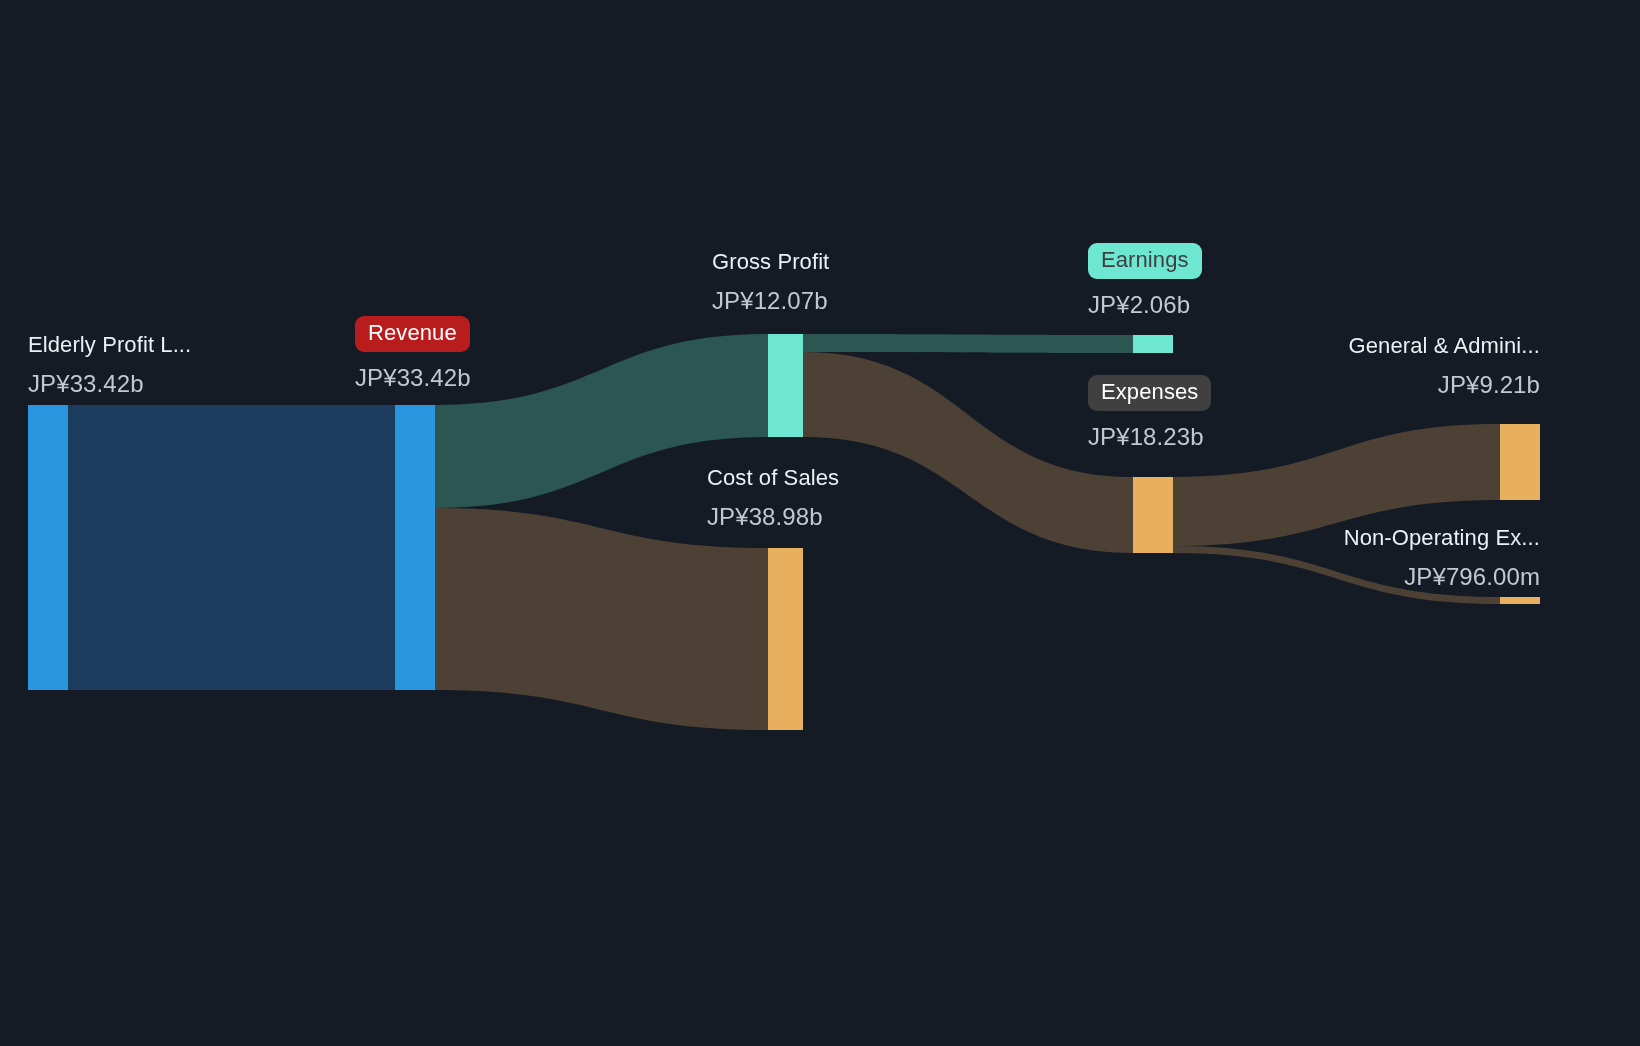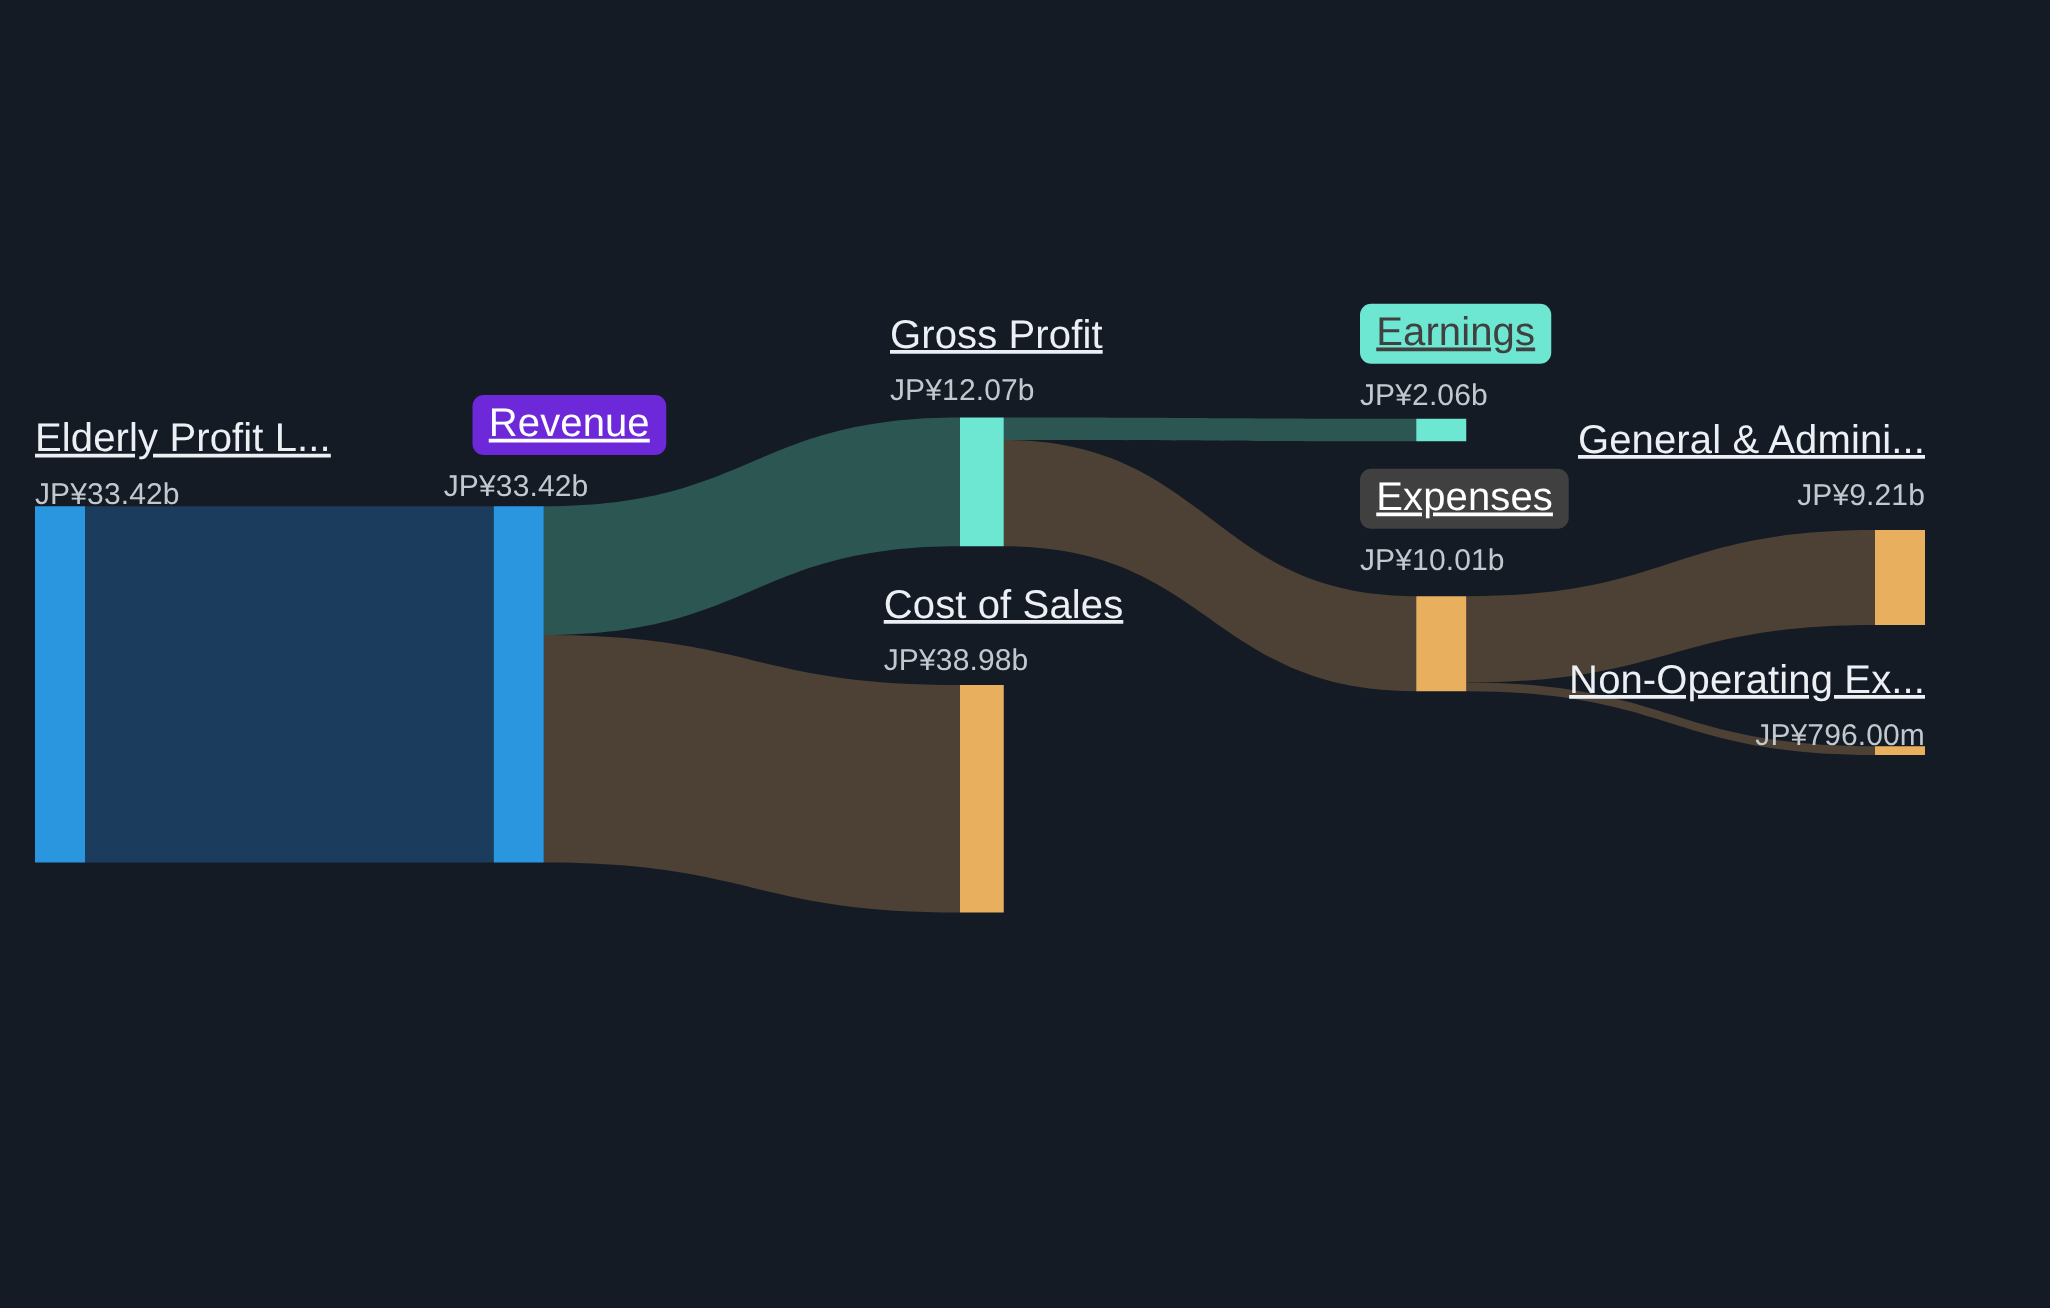--- a/index.html
+++ b/index.html
@@ -27,24 +27,23 @@
   }
   .label-group {
     position: absolute;
     white-space: nowrap;
     line-height: 1.18;
   }
   .label-group.align-left  { text-align: left; }
   .label-group.align-right { text-align: right; }
   .lbl-name {
     display: block;
-    font-size: 32px;
+    font-size: 22px;
     color: #eceff3;
     letter-spacing: 0.1px;
-    text-decoration: underline;
   }
   .lbl-name.pill {
     display: inline-block;
     padding: 4px 13px 6px 13px;
     border-radius: 9px;
     color: #ffffff;
   }
   .lbl-val {
     display: block;
     font-size: 24px;
@@ -68,35 +67,35 @@
       <path d="M1173,546 C1336.5,546 1336.5,597 1500,597 L1500,604 C1336.5,604 1336.5,553 1173,553 Z" fill="#4c4134"></path>
     </svg>
 
   <div id="nodes-layer">
       <div class="node-bar" style="left: 28px; top: 405px; width: 40px; height: 285px; background: rgb(43, 150, 224);"></div>
       <div class="label-group align-left" style="left: 28px; top: 332px;">
         <span class="lbl-name">Elderly Profit L...</span>
         <span class="lbl-val">JP¥33.42b</span>
       </div>
       <div class="node-bar" style="left: 395px; top: 405px; width: 40px; height: 285px; background: rgb(43, 150, 224);"></div>
-      <div class="label-group align-left" style="left: 355px; top: 316px;"><span class="lbl-name pill" style="background: #6d28d9; color: rgb(255, 255, 255); margin-left: 23px;">Revenue</span><span class="lbl-val">JP¥33.42b</span></div>
+      <div class="label-group align-left" style="left: 355px; top: 316px;"><span class="lbl-name pill" style="background: #b91c1c; color: rgb(255, 255, 255);">Revenue</span><span class="lbl-val">JP¥33.42b</span></div>
       <div class="node-bar" style="left: 768px; top: 334px; width: 35px; height: 103px; background: rgb(110, 231, 210);"></div>
       <div class="label-group align-left" style="left: 712px; top: 249px;">
         <span class="lbl-name">Gross Profit</span>
         <span class="lbl-val">JP¥12.07b</span>
       </div>
       <div class="node-bar" style="left: 768px; top: 548px; width: 35px; height: 182px; background: rgb(232, 176, 94);"></div>
       <div class="label-group align-left" style="left: 707px; top: 465px;">
         <span class="lbl-name">Cost of Sales</span>
         <span class="lbl-val">JP¥38.98b</span>
       </div>
       <div class="node-bar" style="left: 1133px; top: 335px; width: 40px; height: 18px; background: rgb(110, 231, 210);"></div>
       <div class="label-group align-left" style="left: 1088px; top: 243px;"><span class="lbl-name pill" style="background: rgb(110, 231, 210); color: #404040;">Earnings</span><span class="lbl-val">JP¥2.06b</span></div>
       <div class="node-bar" style="left: 1133px; top: 477px; width: 40px; height: 76px; background: rgb(232, 176, 94);"></div>
-      <div class="label-group align-left" style="left: 1088px; top: 375px;"><span class="lbl-name pill" style="background: #404040; color: rgb(255, 255, 255);">Expenses</span><span class="lbl-val">JP¥10.01b</span></div>
+      <div class="label-group align-left" style="left: 1088px; top: 375px;"><span class="lbl-name pill" style="background: #404040; color: rgb(255, 255, 255);">Expenses</span><span class="lbl-val">JP¥18.23b</span></div>
       <div class="node-bar" style="left: 1500px; top: 424px; width: 40px; height: 76px; background: rgb(232, 176, 94);"></div>
       <div class="label-group align-right" style="right: 100px; top: 333px;">
         <span class="lbl-name">General &amp; Admini...</span>
         <span class="lbl-val">JP¥9.21b</span>
       </div>
       <div class="node-bar" style="left: 1500px; top: 597px; width: 40px; height: 7px; background: rgb(232, 176, 94);"></div>
       <div class="label-group align-right" style="right: 100px; top: 525px;">
         <span class="lbl-name">Non-Operating Ex...</span>
         <span class="lbl-val">JP¥796.00m</span>
       </div>

